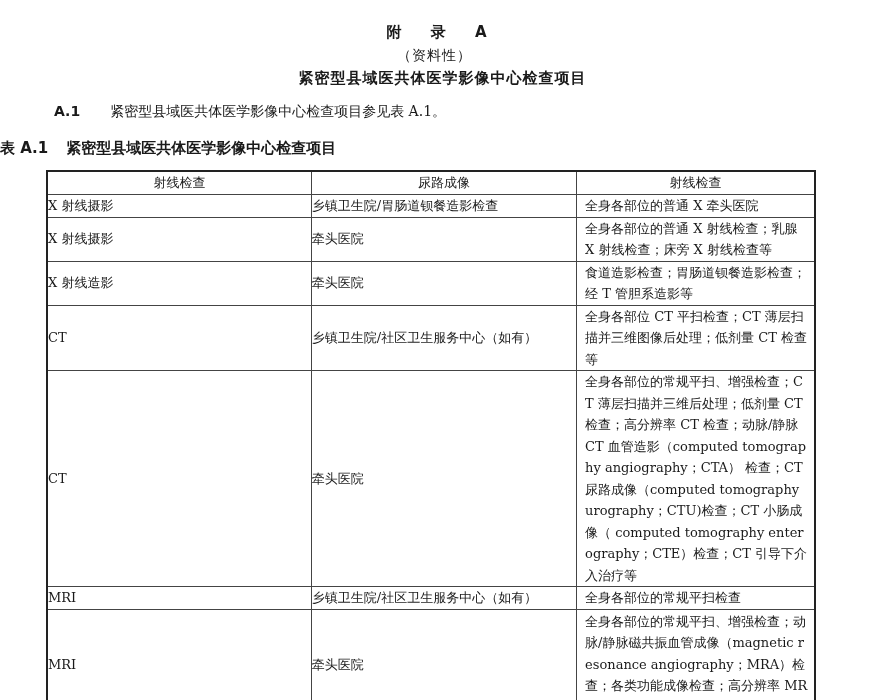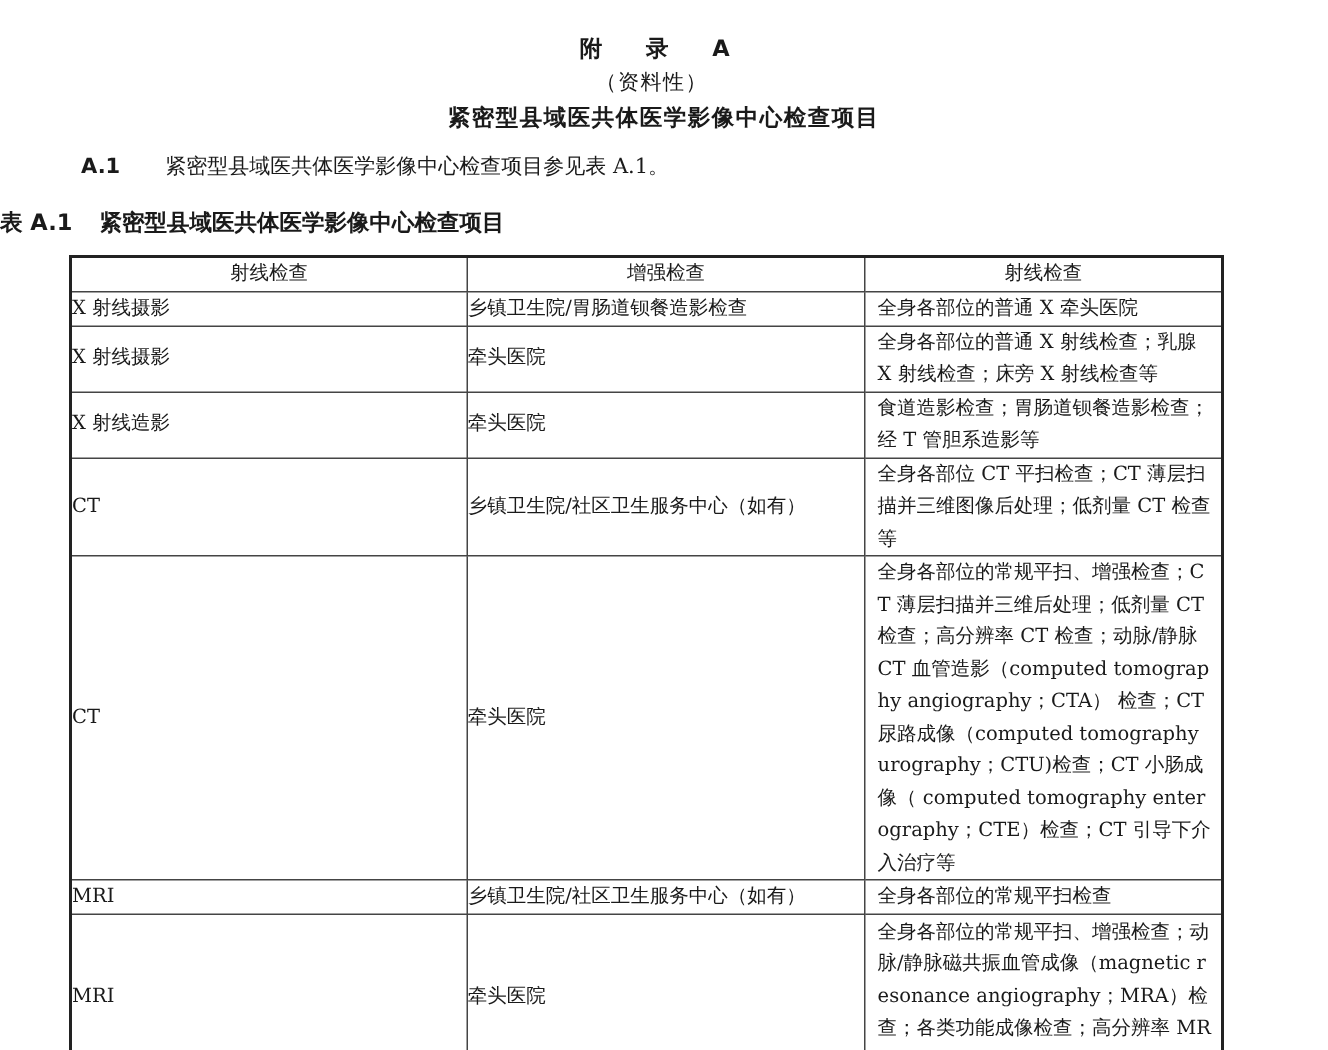--- a/index.html
+++ b/index.html
@@ -63,21 +63,21 @@
 
 <table class="exam-table">
   <colgroup>
       <col class="c1">
       <col class="c2">
       <col class="c3">
     </colgroup>
   <thead>
     <tr>
       <th>射线检查</th>
-      <th>增强检查</th>
+      <th>尿路成像</th>
       <th>射线检查</th>
     </tr>
   </thead>
   <tbody>
     <tr style="height:23px">
       <td>X 射线摄影</td>
       <td>乡镇卫生院/胃肠道钡餐造影检查</td>
       <td class="content">全身各部位的普通 X 牵头医院</td>
     </tr>
     <tr style="height:44px">

